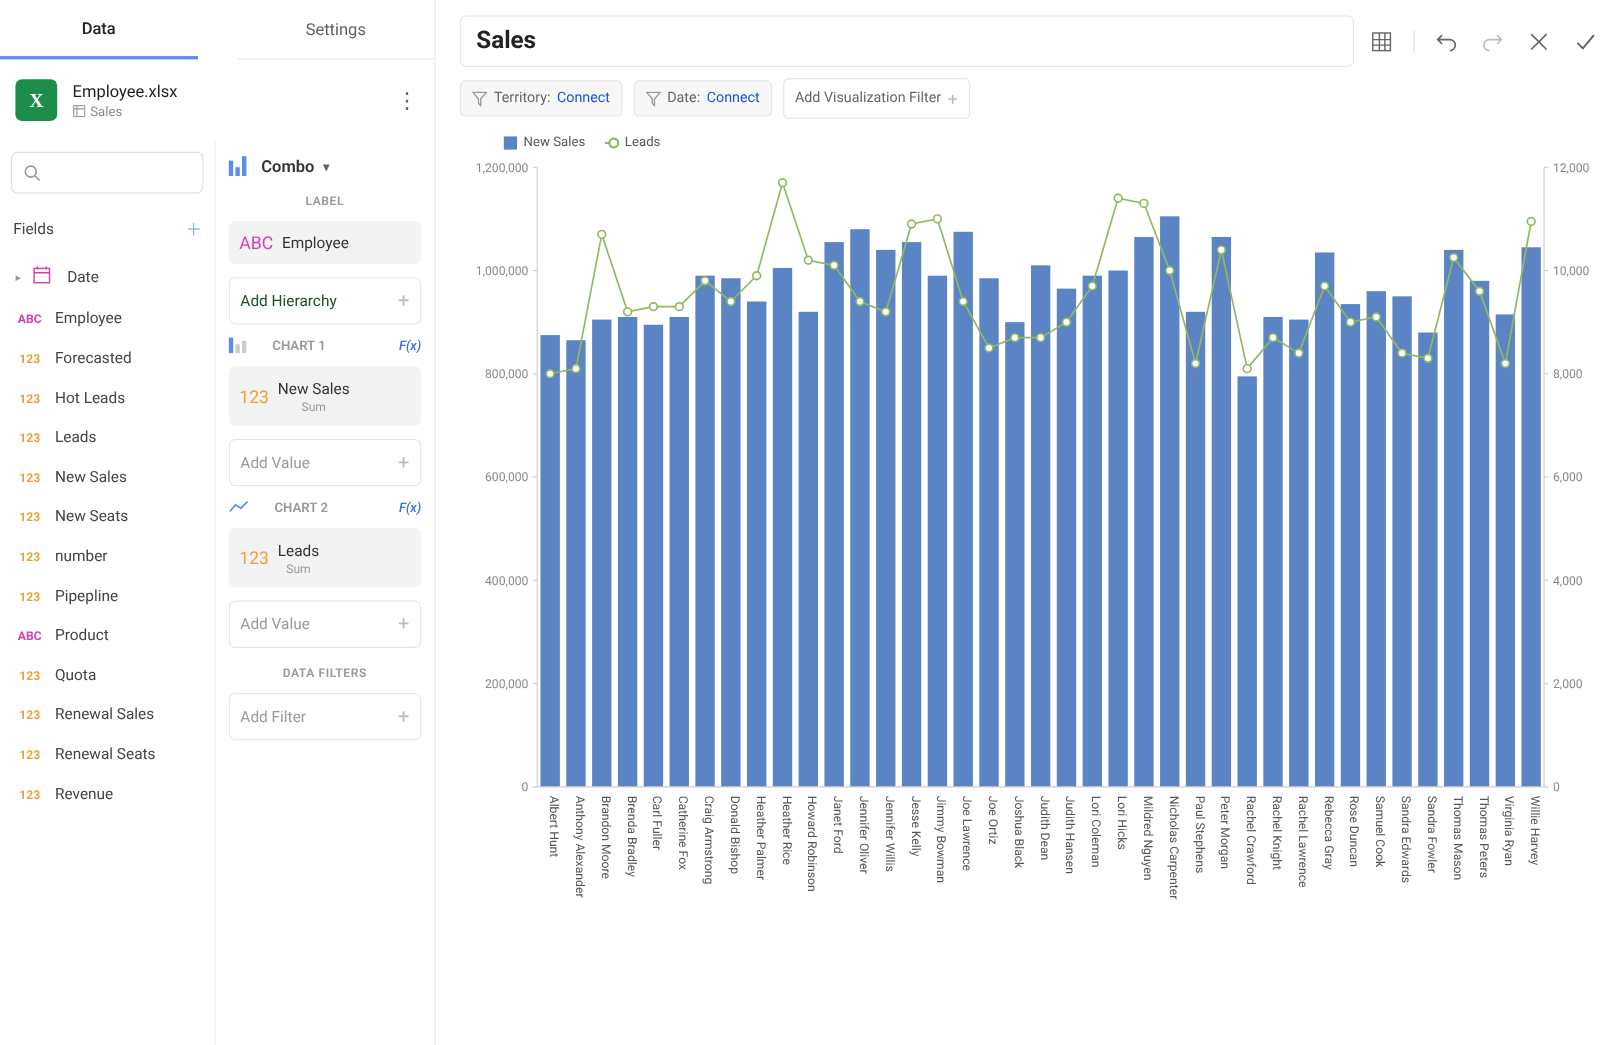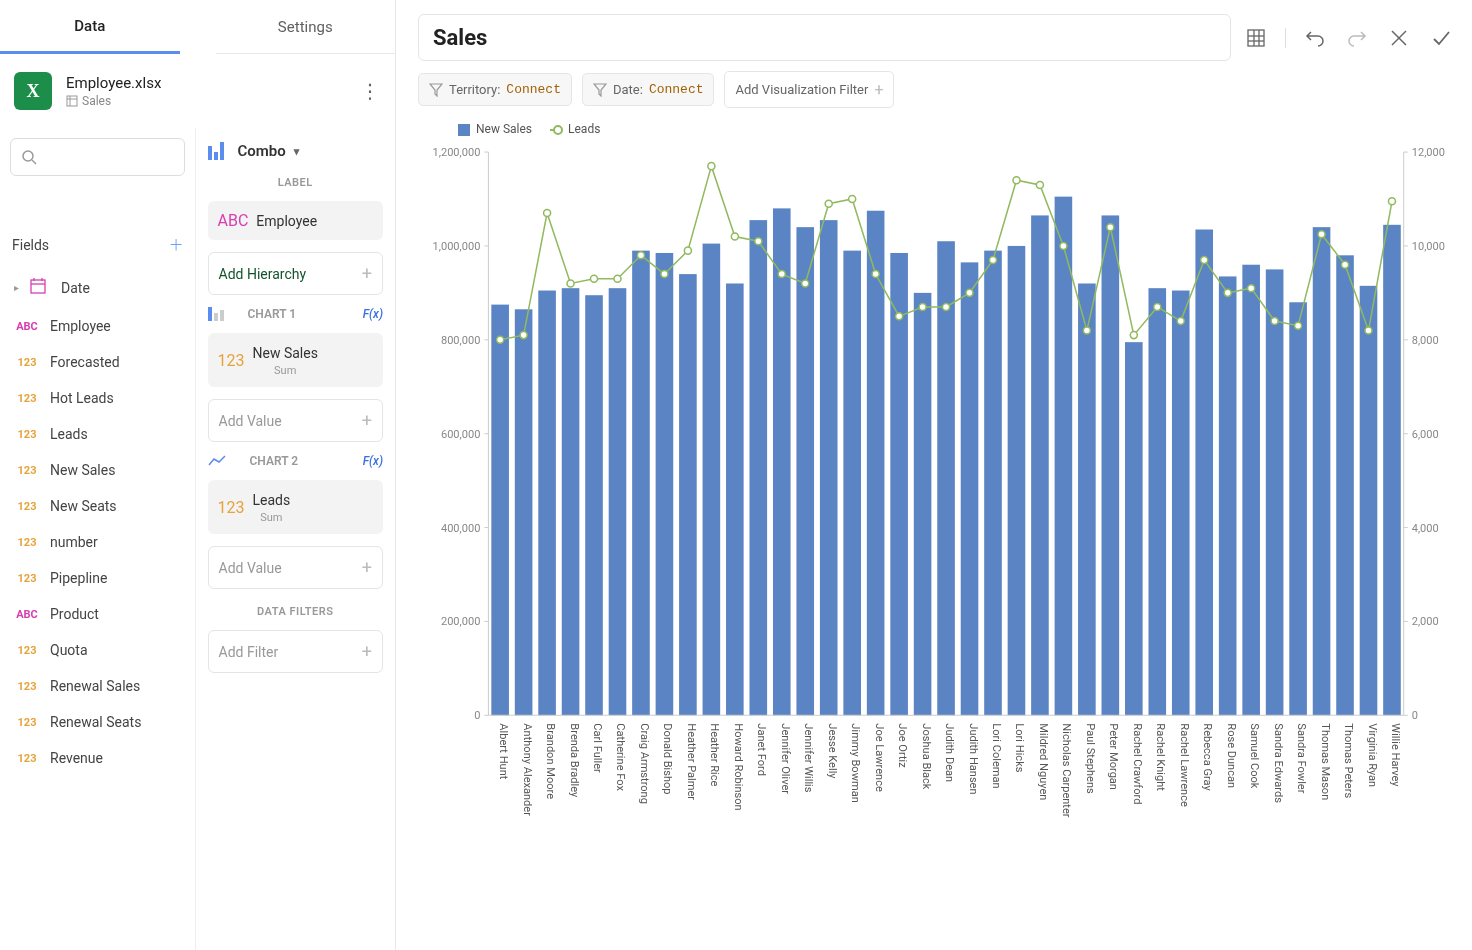--- a/index.html
+++ b/index.html
@@ -10,21 +10,21 @@
 .tab.active { color:#222; font-weight:500; border-bottom:3px solid #5a8dee; }
 .file-row { display:flex; align-items:center; padding:18px 14px; gap:14px; }
 .excel-icon { width:38px; height:38px; background:#1d8e4a; border-radius:6px; display:flex; align-items:center; justify-content:center; color:#fff; font-weight:700; font-size:18px; position:relative;}
 .excel-icon::after{content:"X"; font-family:Georgia, serif;}
 .file-info .fname{font-size:15px; color:#222;}
 .file-info .fsub{font-size:12px; color:#888; display:flex; align-items:center; gap:4px; margin-top:2px;}
 .dots { margin-left:auto; font-size:20px; color:#616161; cursor:pointer; letter-spacing:1px;}
 .split { display:flex; flex:1; overflow:hidden;}
 .col1 { width:196px; padding:10px 10px 0 10px; border-right:1px solid #eee; display:flex; flex-direction:column;}
 .search { border:1px solid #ddd; border-radius:6px; height:38px; display:flex; align-items:center; padding:0 10px; color:#888; margin-bottom:14px;}
-.fields-hdr { display:flex; align-items:center; justify-content:space-between; font-size:14px; color:#444; padding:6px 2px 10px;margin-top:36px;}
+.fields-hdr { display:flex; align-items:center; justify-content:space-between; font-size:14px; color:#444; padding:6px 2px 10px;}
 .plus { color:#6aa2f7; font-size:22px; font-weight:200; cursor:pointer;}
 .flist { overflow:auto; }
 .fitem { display:flex; align-items:center; gap:10px; padding:10px 4px; font-size:14px; color:#444; cursor:pointer;}
 .fitem .ico { width:26px; font-size:11px; font-weight:700; text-align:center;}
 .ico-abc { color:#d63fb2;}
 .ico-123 { color:#e8a23a;}
 .caret { color:#999; font-size:10px; margin-right:-4px;}
 .col2 { width:200px; padding:14px 12px 0 12px; display:flex; flex-direction:column; gap:12px; overflow:auto;text-align:center;}
 .combo { display:flex; align-items:center; gap:8px; font-size:15px; font-weight:600; color:#333; cursor:pointer;}
 .combo-icon { width:22px; height:18px; display:flex; gap:2px; align-items:flex-end;}
@@ -42,21 +42,21 @@
 .mini-line { width:18px; height:12px; }
 
 .right { flex:1; display:flex; flex-direction:column; padding:14px 18px 0 22px; min-width:0;}
 .title-row { display:flex; align-items:center; gap:12px;}
 .title-input { flex:1; border:1px solid #e5e5e5; border-radius:6px; padding:10px 14px; font-size:22px; font-weight:700; color:#222;}
 .top-icons { display:flex; align-items:center; gap:16px; color:#666;}
 .top-icons .ico-btn{cursor:pointer; width:26px; height:26px; display:flex; align-items:center; justify-content:center;}
 .desc-row { margin-top:8px; border:1px solid #e5e5e5; border-radius:6px; padding:12px 14px; display:flex; align-items:center; gap:12px; color:#999;}
 .filter-row { margin-top:10px; display:flex; gap:10px; align-items:center;}
 .fchip { border:1px solid #e5e5e5; background:#f7f7f7; border-radius:5px; padding:8px 10px; font-size:13px; display:flex; align-items:center; gap:6px; color:#666;}
-.fchip .link{ color:#a16207; cursor:pointer;font-family:Liberation Mono, monospace;}
+.fchip .link{ color:#1d4ed8; cursor:pointer;}
 .fchip.white{ background:#fff;text-align:center;}
 .fchip .plus-grey{ color:#bbb; font-size:16px; cursor:pointer;}
 
 .chart-area { flex:1; margin-top:14px; position:relative; min-height:0;}
 .legend { display:flex; gap:18px; font-size:12px; color:#555; margin-left:40px; margin-bottom:6px;}
 .legend .sw{width:12px; height:12px; margin-right:6px; display:inline-block; vertical-align:middle;}
 .legend .sw.bar{background:#5a84c4;}
 .legend .sw.line{background:#91b95e; height:2px; vertical-align:middle; position:relative;}
 .legend .sw.line::after{content:""; position:absolute; width:6px; height:6px; border:2px solid #91b95e; background:#fff; border-radius:50%; left:3px; top:-4px;}
 

